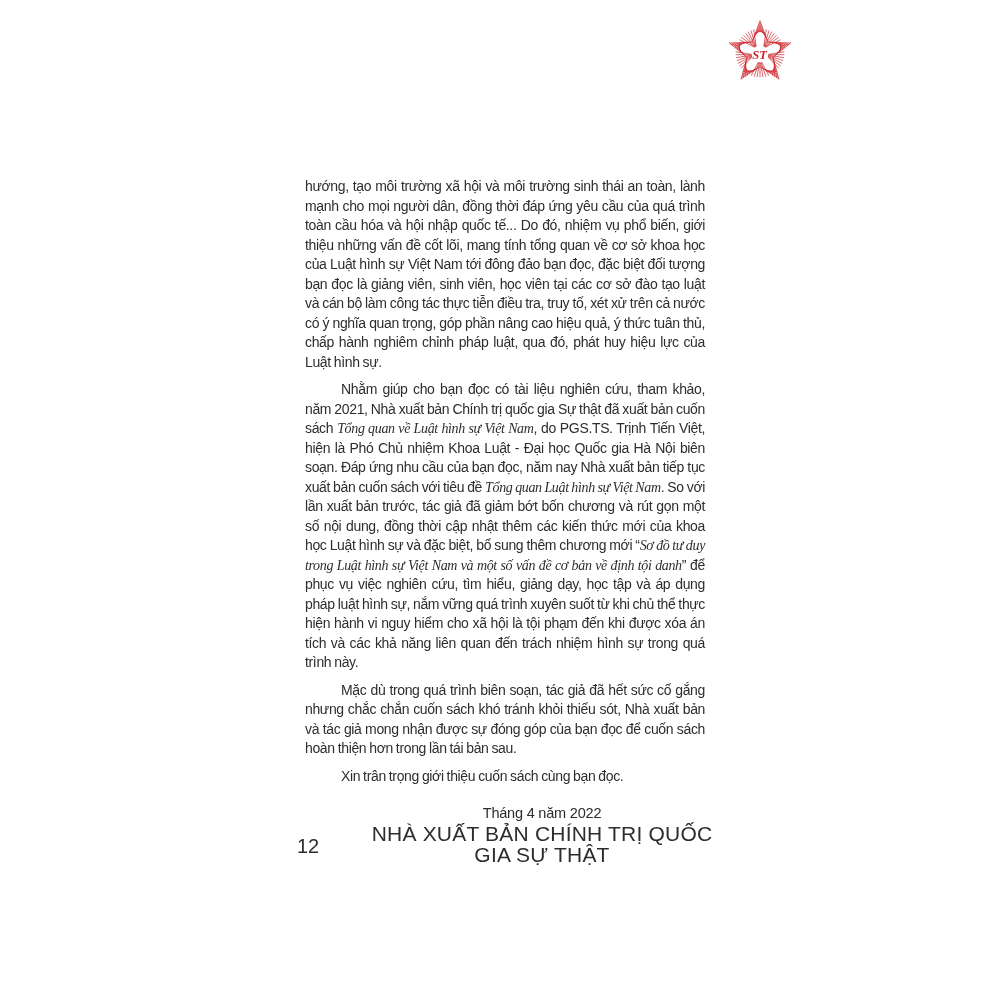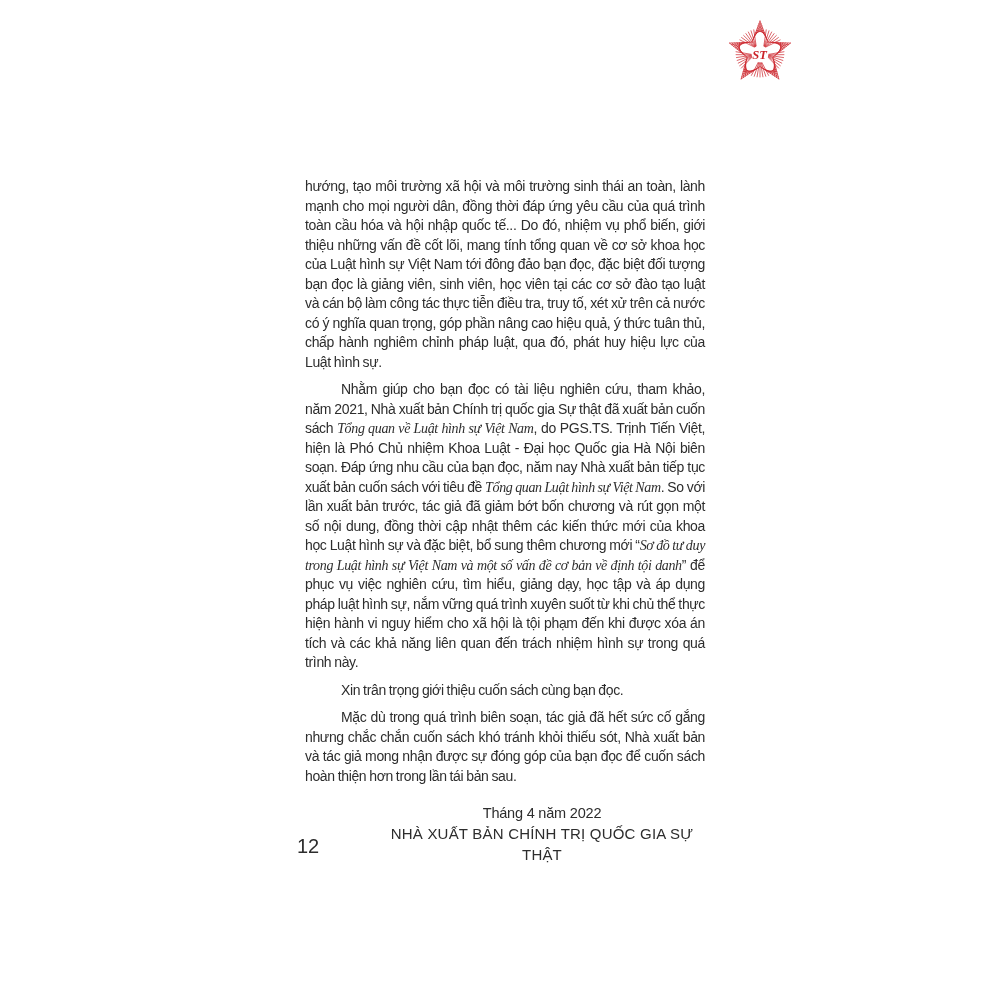--- a/index.html
+++ b/index.html
@@ -49,21 +49,21 @@
     margin-top: 17px;
     margin-left: 74px;
     text-align: center;
   }
   .sig-date {
     font-size: 14.5px;
     line-height: 20px;
     letter-spacing: -0.2px;
   }
   .sig-publisher {
-    font-size: 15px;
+    font-size: 21px;
     line-height: 21px;
     letter-spacing: 0.2px;
   }
   .page-number {
     position: absolute;
     left: 297px;
     top: 835px;
     font-size: 20px;
   }
 </style>
@@ -161,22 +161,22 @@
         <line x1="29.47" y1="32.15" x2="26.79" y2="13.82"></line>
         <circle cx="33" cy="38" r="8.5" fill="#ffffff" stroke="none"></circle>
         <text x="32.5" y="42.5" text-anchor="middle" font-size="12.5" font-style="italic" font-weight="bold" font-family="Liberation Serif, serif" fill="#cb2329" stroke="none">ST</text>
       </svg>
   </div>
 
   <div class="text-column">
 
     <p class="para"><span>hướng, tạo môi trường xã hội và môi trường sinh thái an toàn, lành mạnh cho mọi người dân, đồng thời đáp ứng yêu cầu của quá trình toàn cầu hóa và hội nhập quốc tế... Do đó, nhiệm vụ phổ biến, giới thiệu những vấn đề cốt lõi, mang tính tổng quan về cơ sở khoa học của Luật hình sự Việt Nam tới đông đảo bạn đọc, đặc biệt đối tượng bạn đọc là giảng viên, sinh viên, học viên tại các cơ sở đào tạo luật và cán bộ làm công tác thực tiễn điều tra, truy tố, xét xử trên cả nước có ý nghĩa quan trọng, góp phần nâng cao hiệu quả, ý thức tuân thủ, chấp hành nghiêm chỉnh pháp luật, qua đó, phát huy hiệu lực của Luật hình sự.</span></p>
       <p class="para indent"><span>Nhằm giúp cho bạn đọc có tài liệu nghiên cứu, tham khảo, năm 2021, Nhà xuất bản Chính trị quốc gia Sự thật đã xuất bản cuốn sách </span><span class="ital">Tổng quan về Luật hình sự Việt Nam</span><span>, do PGS.TS. Trịnh Tiến Việt, hiện là Phó Chủ nhiệm Khoa Luật - Đại học Quốc gia Hà Nội biên soạn. Đáp ứng nhu cầu của bạn đọc, năm nay Nhà xuất bản tiếp tục xuất bản cuốn sách với tiêu đề </span><span class="ital">Tổng quan Luật hình sự Việt Nam</span><span>. So với lần xuất bản trước, tác giả đã giảm bớt bốn chương và rút gọn một số nội dung, đồng thời cập nhật thêm các kiến thức mới của khoa học Luật hình sự và đặc biệt, bổ sung thêm chương mới “</span><span class="ital">Sơ đồ tư duy trong Luật hình sự Việt Nam và một số vấn đề cơ bản về định tội danh</span><span>” để phục vụ việc nghiên cứu, tìm hiểu, giảng dạy, học tập và áp dụng pháp luật hình sự, nắm vững quá trình xuyên suốt từ khi chủ thể thực hiện hành vi nguy hiểm cho xã hội là tội phạm đến khi được xóa án tích và các khả năng liên quan đến trách nhiệm hình sự trong quá trình này.</span></p>
+      <p class="para indent"><span>Mặc dù trong quá trình biên soạn, tác giả đã hết sức cố gắng nhưng chắc chắn cuốn sách khó tránh khỏi thiếu sót, Nhà xuất bản và tác giả mong nhận được sự đóng góp của bạn đọc để cuốn sách hoàn thiện hơn trong lần tái bản sau.</span></p>
       <p class="para indent"><span>Xin trân trọng giới thiệu cuốn sách cùng bạn đọc.</span></p>
-      <p class="para indent"><span>Mặc dù trong quá trình biên soạn, tác giả đã hết sức cố gắng nhưng chắc chắn cuốn sách khó tránh khỏi thiếu sót, Nhà xuất bản và tác giả mong nhận được sự đóng góp của bạn đọc để cuốn sách hoàn thiện hơn trong lần tái bản sau.</span></p>
       <div class="signature">
       <div class="sig-date">Tháng 4 năm 2022</div>
       <div class="sig-publisher">NHÀ XUẤT BẢN CHÍNH TRỊ QUỐC GIA SỰ THẬT</div>
     </div>
   </div>
 
   <div class="page-number">12</div>
 
 </div>
 

